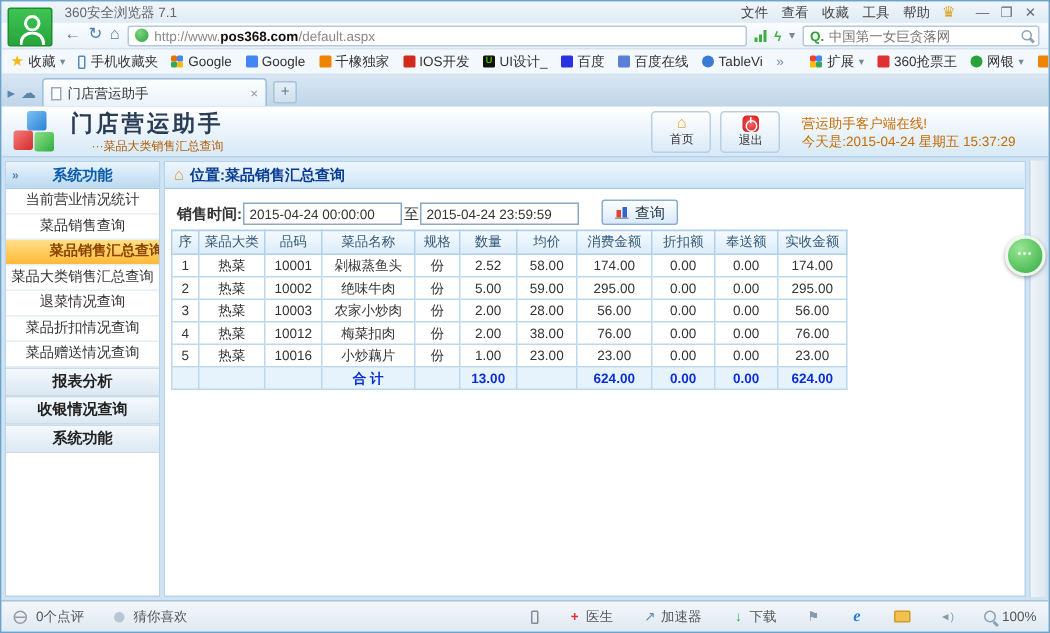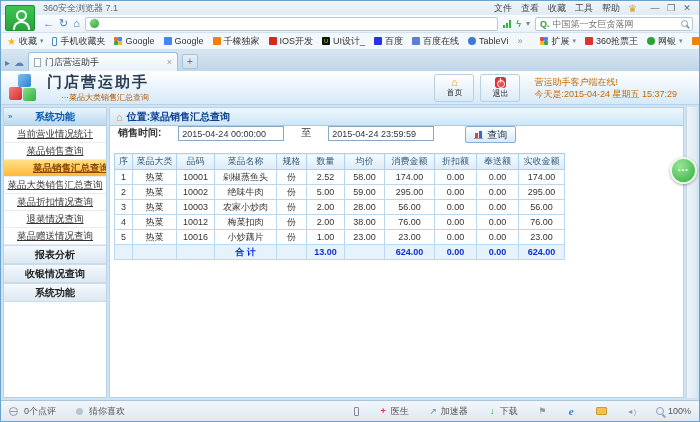--- a/index.html
+++ b/index.html
@@ -82,28 +82,28 @@
   .home-ic { color:#e8a33d; font-size:11px; line-height:10px; }
   .power-ic { width:11px; height:11px; border-radius:3px; background:radial-gradient(#f66,#c11); position:relative; }
   .power-ic::before { content:""; position:absolute; left:2.5px; top:3px; width:6px; height:6px; border:1px solid #fff; border-radius:50%; }
   .power-ic::after { content:""; position:absolute; left:5px; top:1px; width:1.5px; height:4px; background:#fff; }
   .hinfo { margin-left:14px; margin-right:14px; font-size:9px; color:#c66a00; line-height:12px; text-align:left; }
 
   .main { flex:1; display:flex; padding:2px; gap:2px; position:relative; overflow:hidden; }
   .sidebar { width:104px; background:#fff; border:1px solid #b7d3ea; display:flex; flex-direction:column; flex:0 0 auto; }
   .side-header { height:18px; background:linear-gradient(#e9f4fc,#bcd9f0); border-bottom:1px solid #a9cbe6; color:#0a5bab; font-weight:bold; font-size:10px; display:flex; align-items:center; justify-content:center; position:relative; }
   .side-header .chev2 { position:absolute; left:4px; color:#4a82b0; font-size:8px; cursor:pointer; }
-  .side-item { height:17px; line-height:16px; text-align:center; font-size:9.5px; color:#333; border-bottom:1px solid #e3eef7; cursor:pointer; white-space:nowrap; overflow:hidden;text-decoration:underline; }
+  .side-item { height:17px; line-height:16px; text-align:center; font-size:9.5px; color:#333; border-bottom:1px solid #e3eef7; cursor:pointer; white-space:nowrap; overflow:hidden; }
   .side-item.active { background:linear-gradient(#ffe08a,#ffb937); color:#8a4500; font-weight:bold;padding-left:29px; }
   .side-section { height:19px; line-height:18px; text-align:center; font-size:10px; font-weight:bold; color:#222; background:linear-gradient(#f4f9fd,#dce8f2); border-top:1px solid #c9dceb; border-bottom:1px solid #c9dceb; cursor:pointer; }
 
   .content { flex:1; background:#fff; border:1px solid #b7d3ea; display:flex; flex-direction:column; overflow:hidden; }
   .crumb { height:18px; background:linear-gradient(#eef6fd,#cfe6f7); border-bottom:1px solid #a9cbe6; display:flex; align-items:center; gap:4px; padding:0 6px; font-size:10px; font-weight:bold; color:#0a3d91; flex:0 0 auto; }
   .crumb .house { color:#e8933d; font-size:11px; font-weight:normal; }
-  .filter { height:24px; display:flex; align-items:flex-start; gap:17px; padding:0 8px; font-size:10px; color:#333; flex:0 0 auto; }
+  .filter { height:24px; display:flex; align-items:flex-end; gap:1px; padding:0 8px; font-size:10px; color:#333; flex:0 0 auto; }
   .filter .flabel { font-weight:bold; }
   .filter input { width:106px; height:15px; border:1px solid #8aa8c0; font-size:9px; color:#333; padding:0 3px; font-family:inherit; }
   .qbtn { height:17px; padding:0 8px; margin-left:14px; background:linear-gradient(#fdfefe,#d9eafa); border:1px solid #86aed2; border-radius:2px; font-size:10px; color:#234; display:flex; align-items:center; gap:4px; cursor:pointer; }
   .chart-ic { width:9px; height:9px; position:relative; border-bottom:1px solid #999; }
   .chart-ic::before { content:""; position:absolute; left:1px; bottom:0; width:2.5px; height:5px; background:#d43; }
   .chart-ic::after { content:""; position:absolute; left:5px; bottom:0; width:2.5px; height:7px; background:#36c; }
 
   .tablewrap { padding:3px 0 0 4px; }
   table { border-collapse:collapse; font-size:9px; table-layout:fixed; }
   th { background:linear-gradient(#f4fafe,#dcecf9); border:1px solid #aed0eb; color:#355a77; font-weight:normal; height:16px; padding:0 2px; white-space:nowrap; }
@@ -154,20 +154,21 @@
     <span class="winbtn">❒</span>
     <span class="winbtn">✕</span>
   </div>
 
   <div class="addressbar">
     <span class="navbtn">←</span>
     <span class="navbtn">↻</span>
     <span class="navbtn">⌂</span>
     <div class="urlbox">
       <span class="site-ic"></span>
+      <span class="url"><span>http://www.</span><b>pos368.com</b><span>/default.aspx</span></span>
     </div>
     <span class="speed">
         <i></i>
         <i></i>
         <i></i>
       </span>
     <span class="bolt">ϟ</span>
     <span class="dd">▾</span>
     <div class="searchbox">
       <span class="qlogo">Q.</span>
@@ -285,22 +286,22 @@
     <div class="main">
       <div class="sidebar" id="sidebar">
           <div class="side-header">
             <span class="chev2">»</span>
             <span>系统功能</span>
           </div>
           <div class="side-item">当前营业情况统计</div>
           <div class="side-item">菜品销售查询</div>
           <div class="side-item active">菜品销售汇总查询</div>
           <div class="side-item">菜品大类销售汇总查询</div>
+          <div class="side-item">退菜情况查询</div>
           <div class="side-item">菜品折扣情况查询</div>
-          <div class="side-item">退菜情况查询</div>
           <div class="side-item">菜品赠送情况查询</div>
           <div class="side-section">报表分析</div>
           <div class="side-section">收银情况查询</div>
           <div class="side-section">系统功能</div>
         </div>
 
       <div class="content">
         <div class="crumb">
           <span class="house">⌂</span>
           <span>位置:菜品销售汇总查询</span>

